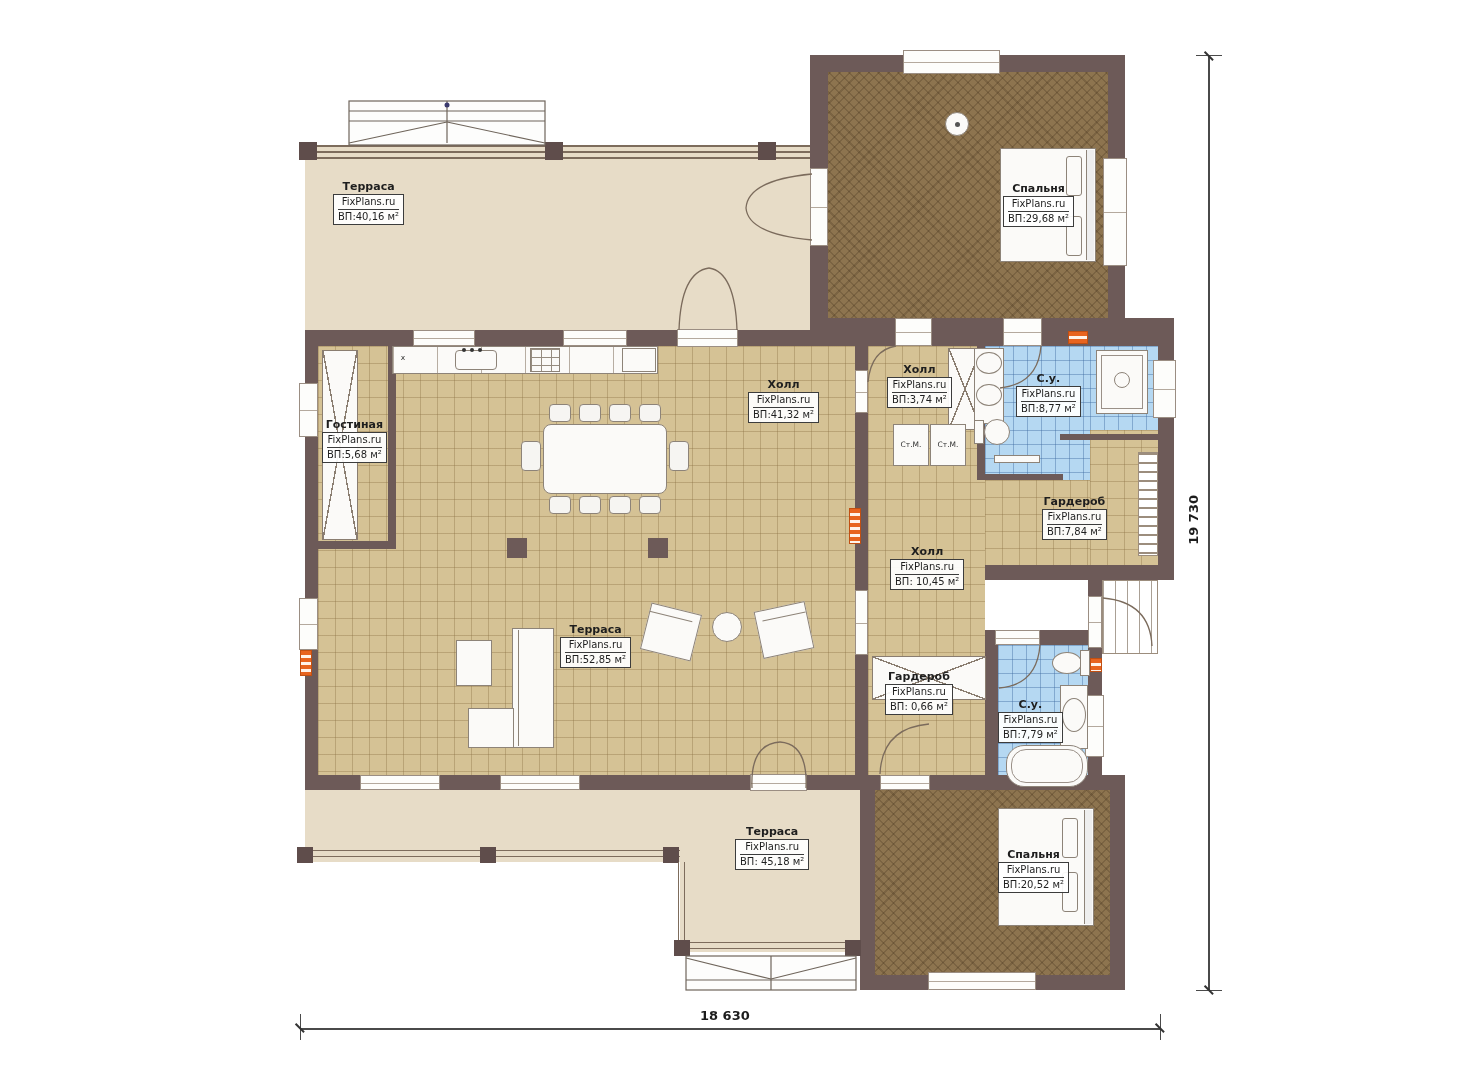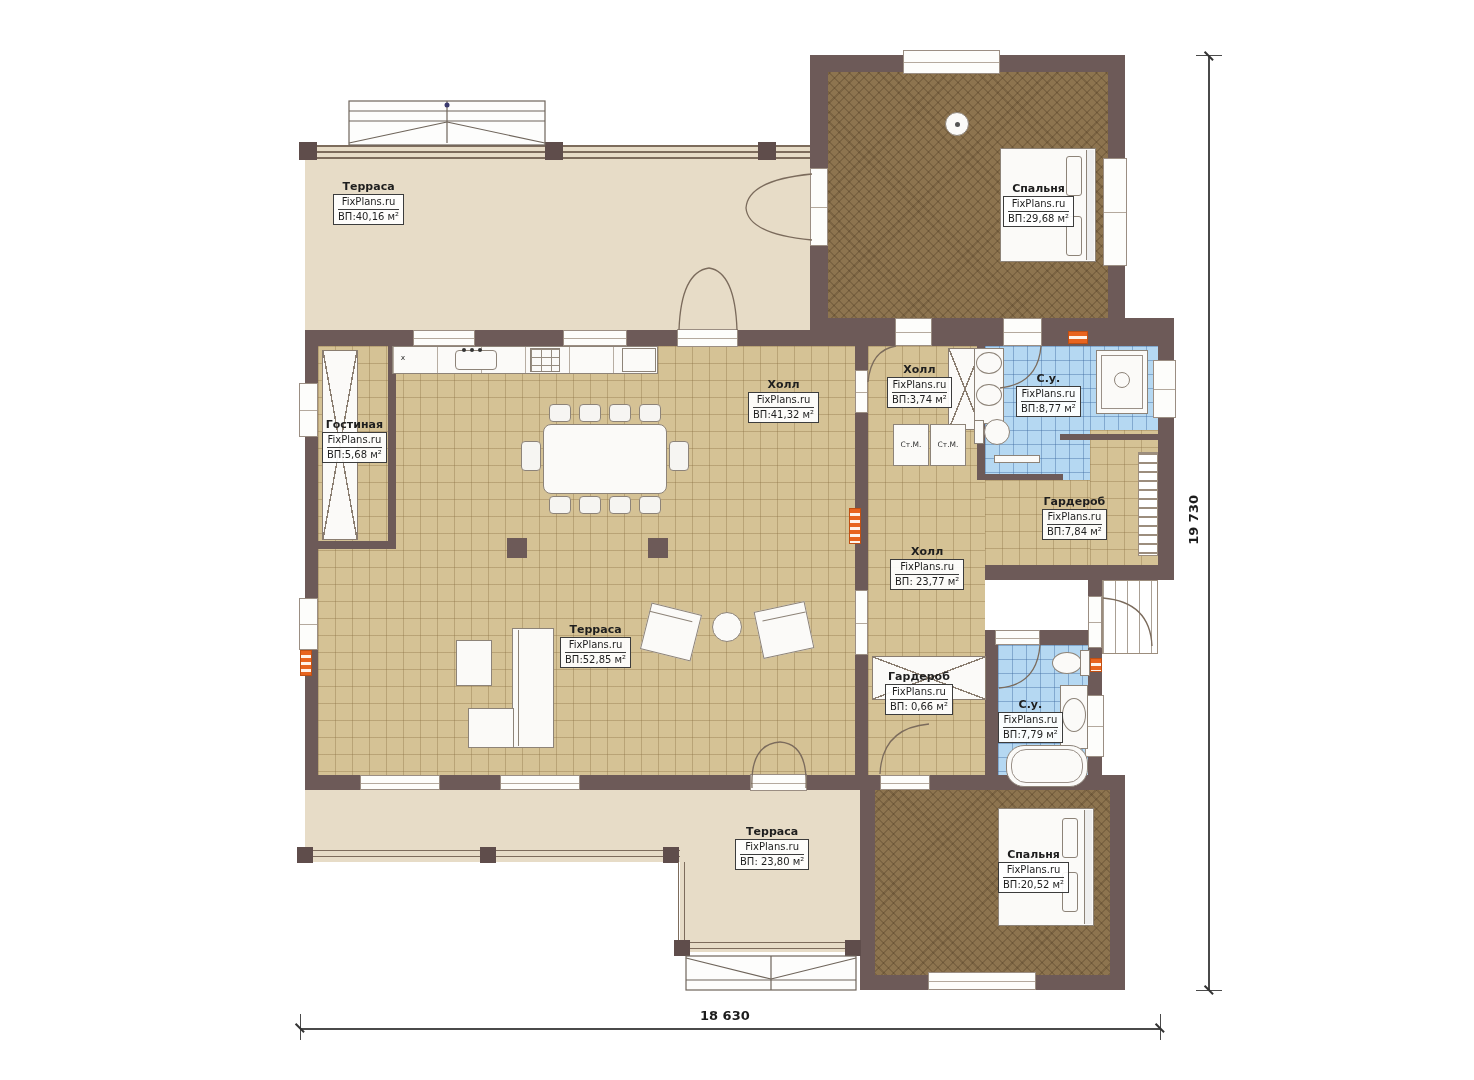--- a/index.html
+++ b/index.html
@@ -285,21 +285,21 @@
     <div class="nm">Гардероб</div>
     <div class="box">
         <div class="b1">FixPlans.ru</div>
       <div>ВП:7,84 м²</div>
       </div>
   </div>
   <div class="rlbl" style="left:890px;top:545px;">
     <div class="nm">Холл</div>
     <div class="box">
         <div class="b1">FixPlans.ru</div>
-      <div>ВП: 23,77 м²</div>
+      <div>ВП: 10,45 м²</div>
       </div>
   </div>
   <div class="rlbl" style="left:560px;top:623px;">
     <div class="nm">Терраса</div>
     <div class="box">
         <div class="b1">FixPlans.ru</div>
       <div>ВП:52,85 м²</div>
       </div>
   </div>
   <div class="rlbl" style="left:885px;top:670px;">
@@ -313,21 +313,21 @@
     <div class="nm">С.у.</div>
     <div class="box">
         <div class="b1">FixPlans.ru</div>
       <div>ВП:7,79 м²</div>
       </div>
   </div>
   <div class="rlbl" style="left:735px;top:825px;">
     <div class="nm">Терраса</div>
     <div class="box">
         <div class="b1">FixPlans.ru</div>
-      <div>ВП: 23,80 м²</div>
+      <div>ВП: 45,18 м²</div>
       </div>
   </div>
   <div class="rlbl" style="left:998px;top:848px;">
     <div class="nm">Спальня</div>
     <div class="box">
         <div class="b1">FixPlans.ru</div>
       <div>ВП:20,52 м²</div>
       </div>
   </div>
 

